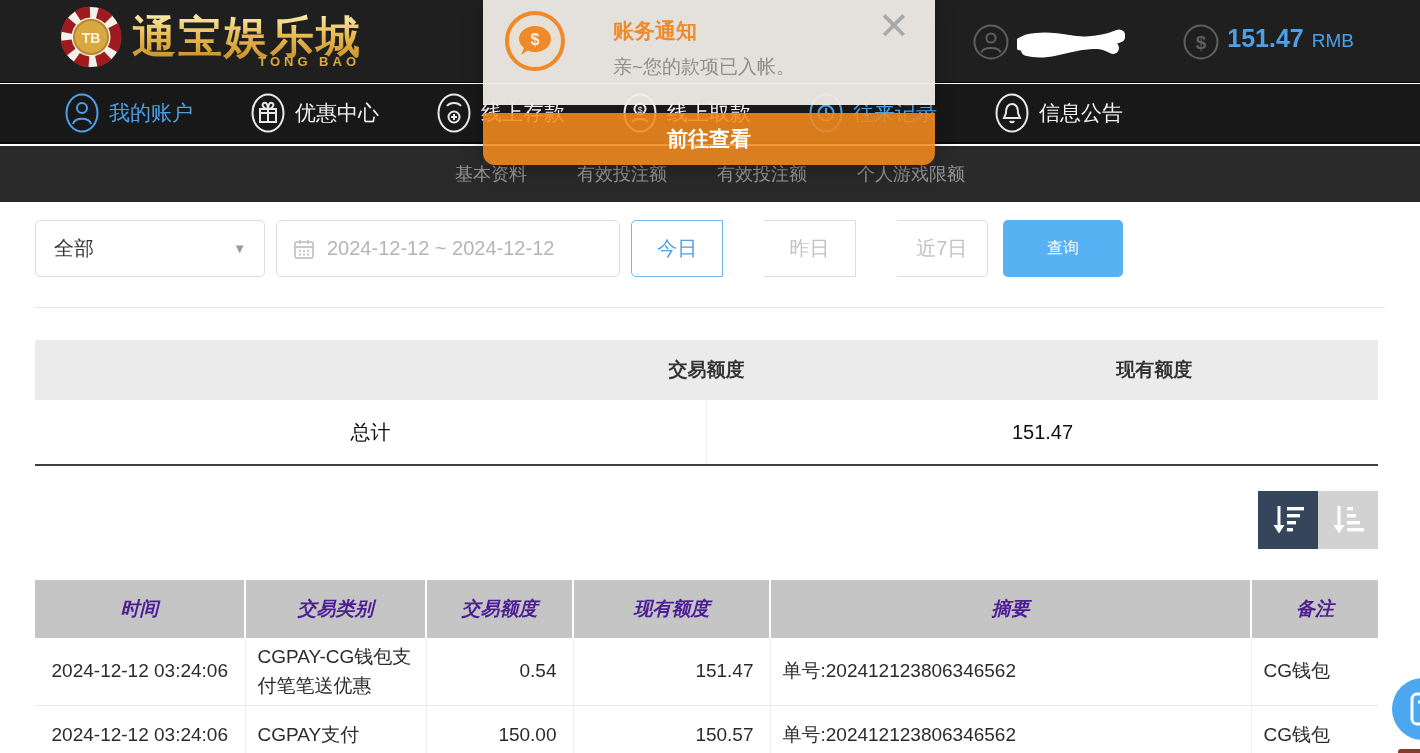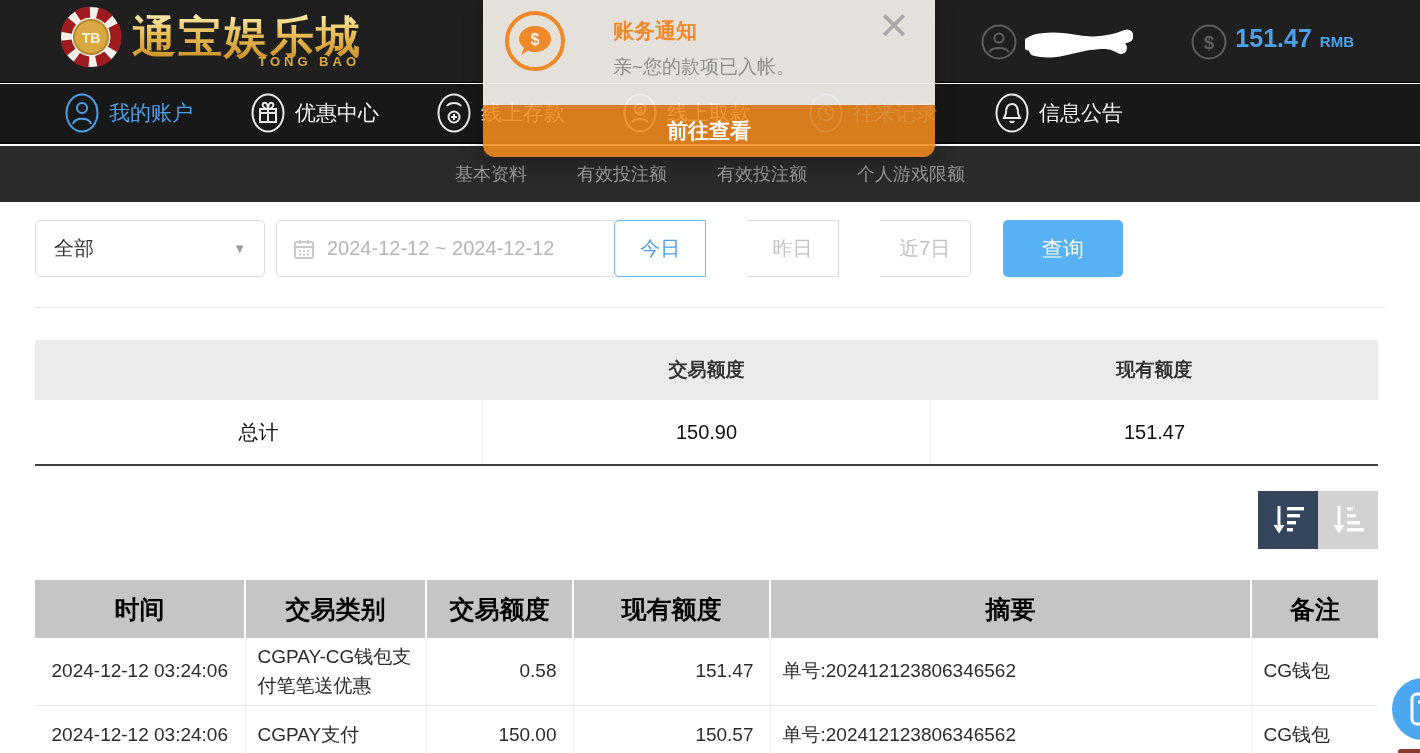--- a/index.html
+++ b/index.html
@@ -17,21 +17,21 @@
     -webkit-background-clip:text; background-clip:text; color:transparent; }
   .brand-en { position:absolute; right:2px; bottom:-2px; font-size:13px; font-weight:bold;
     letter-spacing:4px; color:#d9a83e;margin-left:33px; }
   .header-right { position:absolute; right:66px; top:0; height:83px; display:flex;
     align-items:center; gap:58px; }
   .user-group { display:flex; align-items:center; gap:8px; }
   .scribble-wrap { position:relative; width:108px; height:36px; }
   .balance-group { display:flex; align-items:baseline; gap:8px; }
   .balance-group .icon-circ { align-self:center; }
   .balance-amount { font-size:25px; font-weight:bold; color:#4da0e8; }
-  .balance-cur { font-size:15px; font-weight:bold; color:#4da0e8; }
+  .balance-cur { font-size:19px; font-weight:normal; color:#4da0e8; }
   .icon-circ { width:36px; height:36px; flex:0 0 auto; }
 
   
   .main-nav { position:absolute; left:0; top:84px; width:1420px; height:60px;
     background:#181818; border-bottom:2px solid #0a0a0a; display:flex; align-items:center;
     padding-left:64px; gap:57px; }
   .nav-item { display:flex; align-items:center; gap:9px; color:#f2f2f2; font-size:21px;
     font-weight:500; cursor:pointer; white-space:nowrap; }
   .nav-item svg { stroke:#e8e8e8; }
   .nav-item.active { color:#4da0e8; }
@@ -50,41 +50,41 @@
     border:4px solid #ef8929; border-radius:50%; background:#e6e1d7;
     display:flex; align-items:center; justify-content:center; }
   .notif-title { position:absolute; left:130px; top:17px; font-size:21px; font-weight:bold;
     color:#ef8929; }
   .notif-msg { position:absolute; left:130px; top:54px; font-size:19px; color:#8f8d89; }
   .notif-close { position:absolute; right:20px; top:6px; width:42px; height:42px;
     color:#a9a9a9; font-size:38px; font-weight:100; line-height:40px; text-align:center;
     cursor:pointer; }
   .notif-btn { height:52px; background:rgba(242,138,30,.88); border-radius:0 0 12px 12px;
     display:flex; align-items:center; justify-content:center; color:#fff; font-size:21px;
-    font-weight:bold; cursor:pointer; }
+    font-weight:bold; cursor:pointer;margin-top:8px; }
 
   
   .filter-row { position:absolute; left:0; top:220px; width:1420px; height:57px; }
   .type-select { position:absolute; left:35px; top:0; width:230px; height:57px;
     border:1px solid #ddd; border-radius:5px; display:flex; align-items:center;
     padding:0 18px; font-size:20px; color:#333; cursor:pointer; background:#fff; }
   .type-select .caret { margin-left:auto; color:#9a9a9a; font-size:13px; }
   .date-box { position:absolute; left:276px; top:0; width:344px; height:57px;
     border:1px solid #ddd; border-radius:5px; display:flex; align-items:center; gap:12px;
     padding:16px 16px; font-size:20px; color:#b5b5b5; cursor:pointer; background:#fff; }
-  .quick-group { position:absolute; left:614px; top:0; width:357px; height:57px;
+  .quick-group { position:absolute; left:631px; top:0; width:357px; height:57px;
     display:flex;gap:41px; }
   .quick-btn { flex:1; display:flex; align-items:center; justify-content:center;
     font-size:20px; color:#c2c2c2; border:1px solid #ddd; border-left:none;
     background:#fff; cursor:pointer; }
   .quick-btn:first-child { border-left:1px solid #ddd; border-radius:5px 0 0 5px; }
   .quick-btn:last-child { border-radius:0 5px 5px 0; }
   .quick-btn.active { border:1px solid #6cb8f5; color:#4da0e8; border-radius:5px 0 0 5px; }
   .query-btn { position:absolute; left:1003px; top:0; width:120px; height:57px;
-    background:#57b1f2; border:none; border-radius:5px; color:#fff; font-size:21px;
+    background:#57b1f2; border:none; border-radius:5px; color:#fff; font-size:16px;
     display:flex; align-items:center; justify-content:center; cursor:pointer; }
   .filter-divider { position:absolute; left:35px; top:307px; width:1350px; height:1px;
     background:#e9e9e9; }
 
   
   .summary { position:absolute; left:35px; top:340px; width:1343px; }
   .summary-head { display:flex; height:60px; background:#ebebeb; }
   .summary-head > div { flex:1; display:flex; align-items:center; justify-content:center;
     font-size:19px; font-weight:bold; color:#333; }
   .summary-row { display:flex; height:66px; background:#fff; border-bottom:2px solid #404040; }
@@ -95,22 +95,22 @@
   
   .sort-group { position:absolute; left:1258px; top:491px; display:flex; }
   .sort-btn { width:60px; height:58px; display:flex; align-items:center; justify-content:center;
     cursor:pointer; }
   .sort-btn.desc { background:#35465c; }
   .sort-btn.asc  { background:#d2d2d2; }
 
   
   .tx-table { position:absolute; left:35px; top:580px; width:1343px;
     border-collapse:collapse; table-layout:fixed; }
-  .tx-table th { height:58px; background:#c5c5c5; color:#000000; font-size:25px;
-    font-weight:bold; border-right:2px solid #fff; }
+  .tx-table th { height:58px; background:#c5c5c5; color:#4c1d95; font-size:19px;
+    font-weight:bold; border-right:2px solid #fff;font-style:italic; }
   .tx-table th:last-child { border-right:none; }
   .tx-table td { height:59px; font-size:19px; color:#2b2b2b; background:#fff;
     border-bottom:1px solid #e8e8e8; border-right:1px solid #efefef; padding:4px 12px; }
   .tx-table td:last-child { border-right:none; }
   .td-center { text-align:center; }
   .td-right { text-align:right; padding-right:16px !important; }
   .td-left { text-align:left; }
   .tx-type { line-height:1.55; }
 
   
@@ -273,21 +273,20 @@
   <div class="filter-divider"></div>
 
   <div class="summary">
     <div class="summary-head">
       <div></div>
       <div>交易额度</div>
       <div>现有额度</div>
     </div>
     <div class="summary-row">
       <div>总计</div>
-      <div>150.90</div>
       <div>151.47</div>
     </div>
   </div>
 
   <div class="sort-group">
     <div class="sort-btn desc">
       <svg width="34" height="32" viewBox="0 0 34 32">
         <line x1="8" y1="2" x2="8" y2="24" stroke="#fff" stroke-width="3"></line>
         <path d="M2.5 21 L8 29.5 L13.5 21 Z" fill="#fff"></path>
         <rect x="16" y="3" width="17" height="3.4" fill="#fff"></rect>
@@ -324,21 +323,21 @@
         <th>交易额度</th>
         <th>现有额度</th>
         <th>摘要</th>
         <th>备注</th>
       </tr>
     </thead>
     <tbody>
       <tr>
         <td class="td-center">2024-12-12 03:24:06</td>
         <td class="td-left tx-type">CGPAY-CG钱包支付笔笔送优惠</td>
-        <td class="td-right">0.58</td>
+        <td class="td-right">0.54</td>
         <td class="td-right">151.47</td>
         <td class="td-left">单号:202412123806346562</td>
         <td class="td-left">CG钱包</td>
       </tr>
       <tr>
         <td class="td-center">2024-12-12 03:24:06</td>
         <td class="td-left tx-type">CGPAY支付</td>
         <td class="td-right">150.00</td>
         <td class="td-right">150.57</td>
         <td class="td-left">单号:202412123806346562</td>

